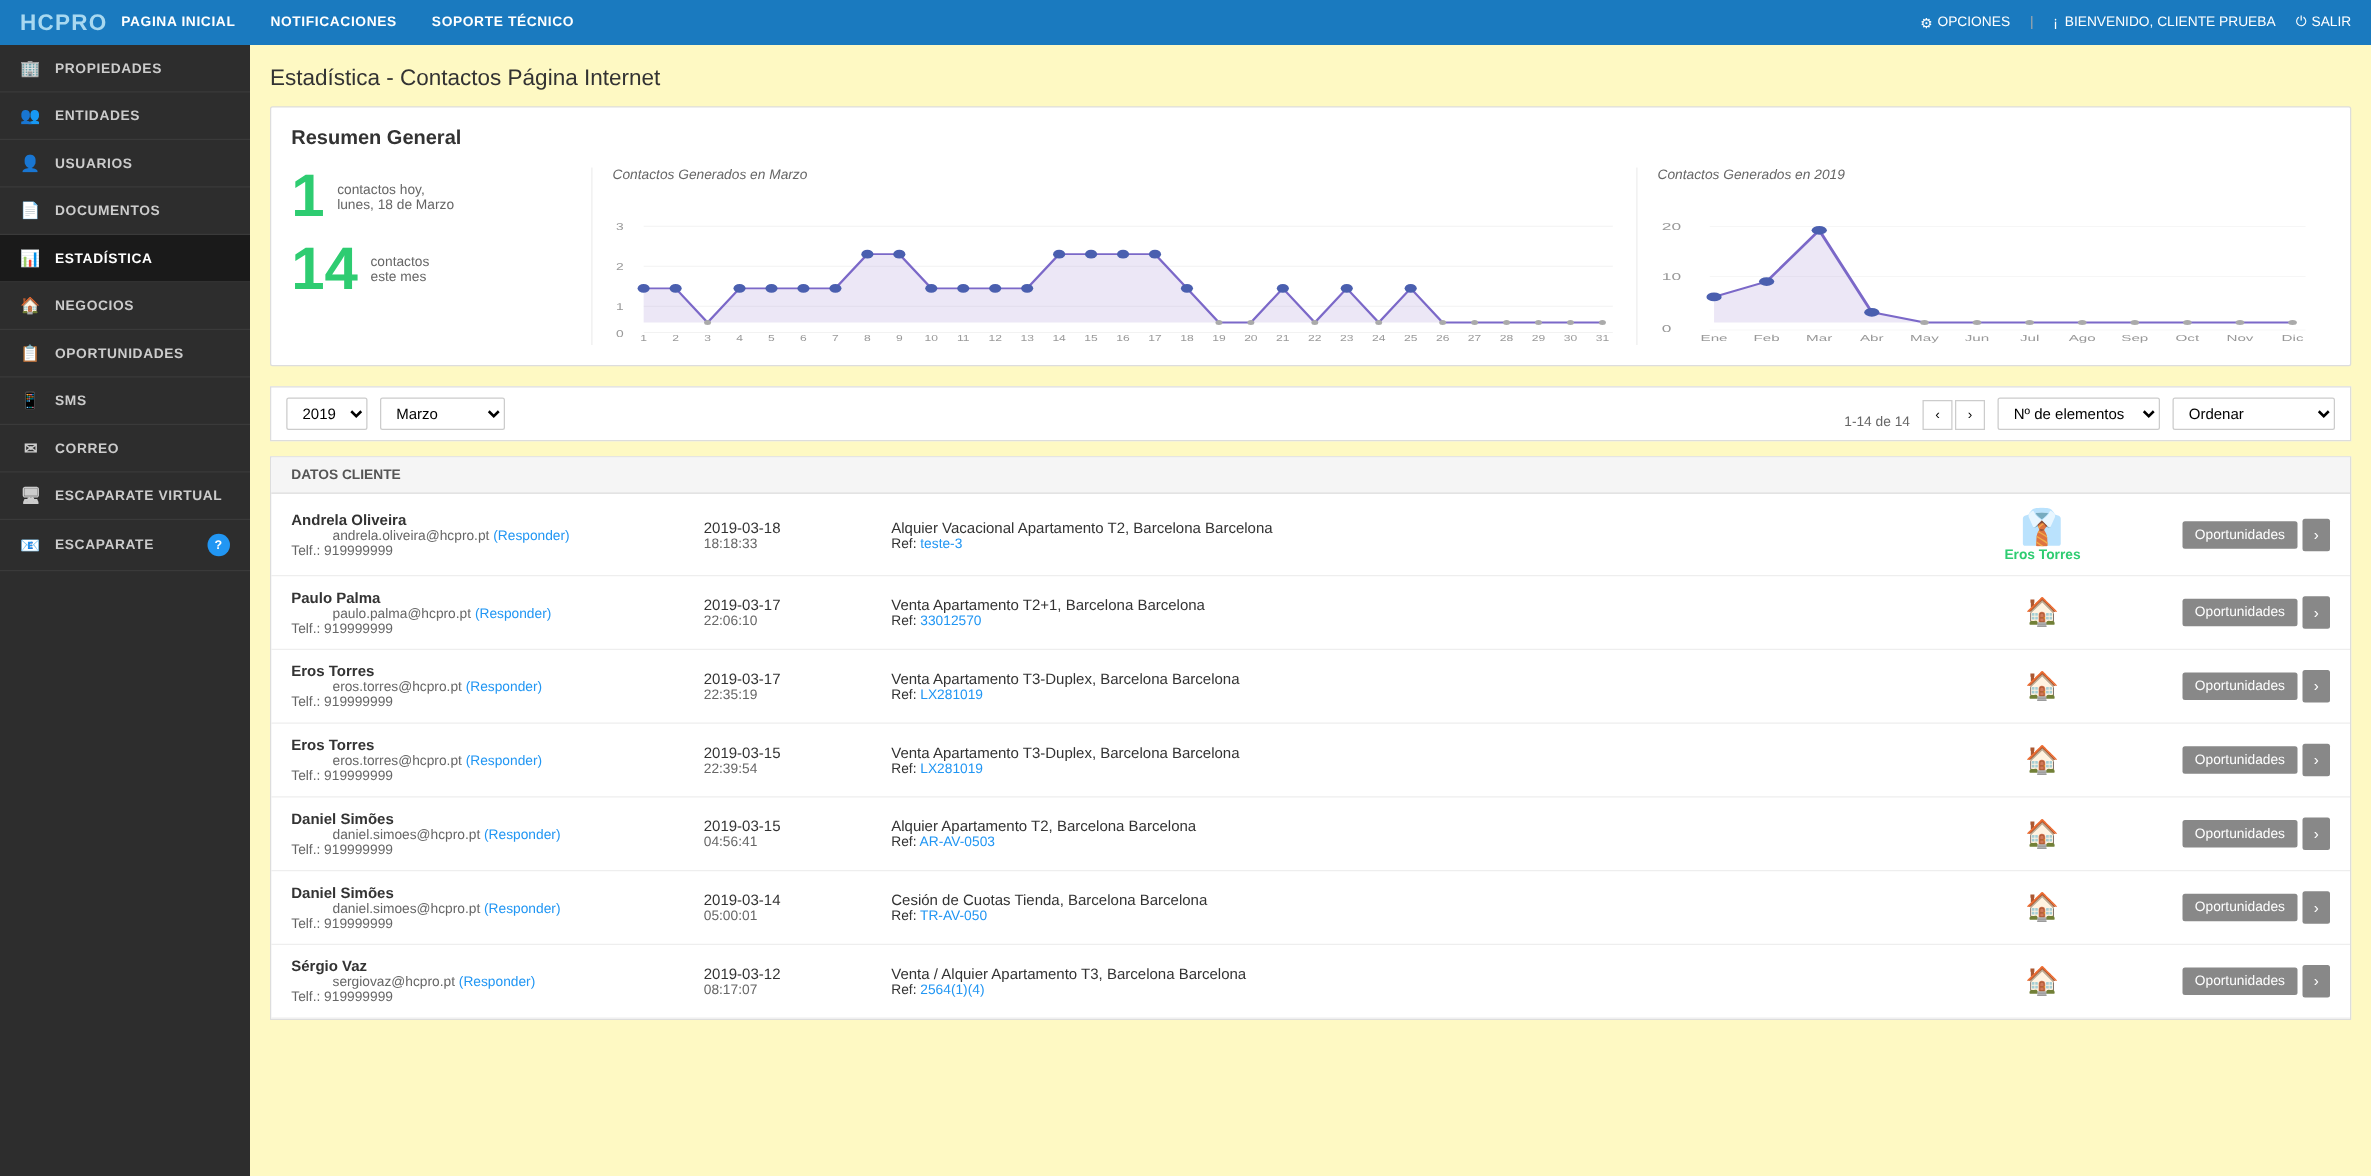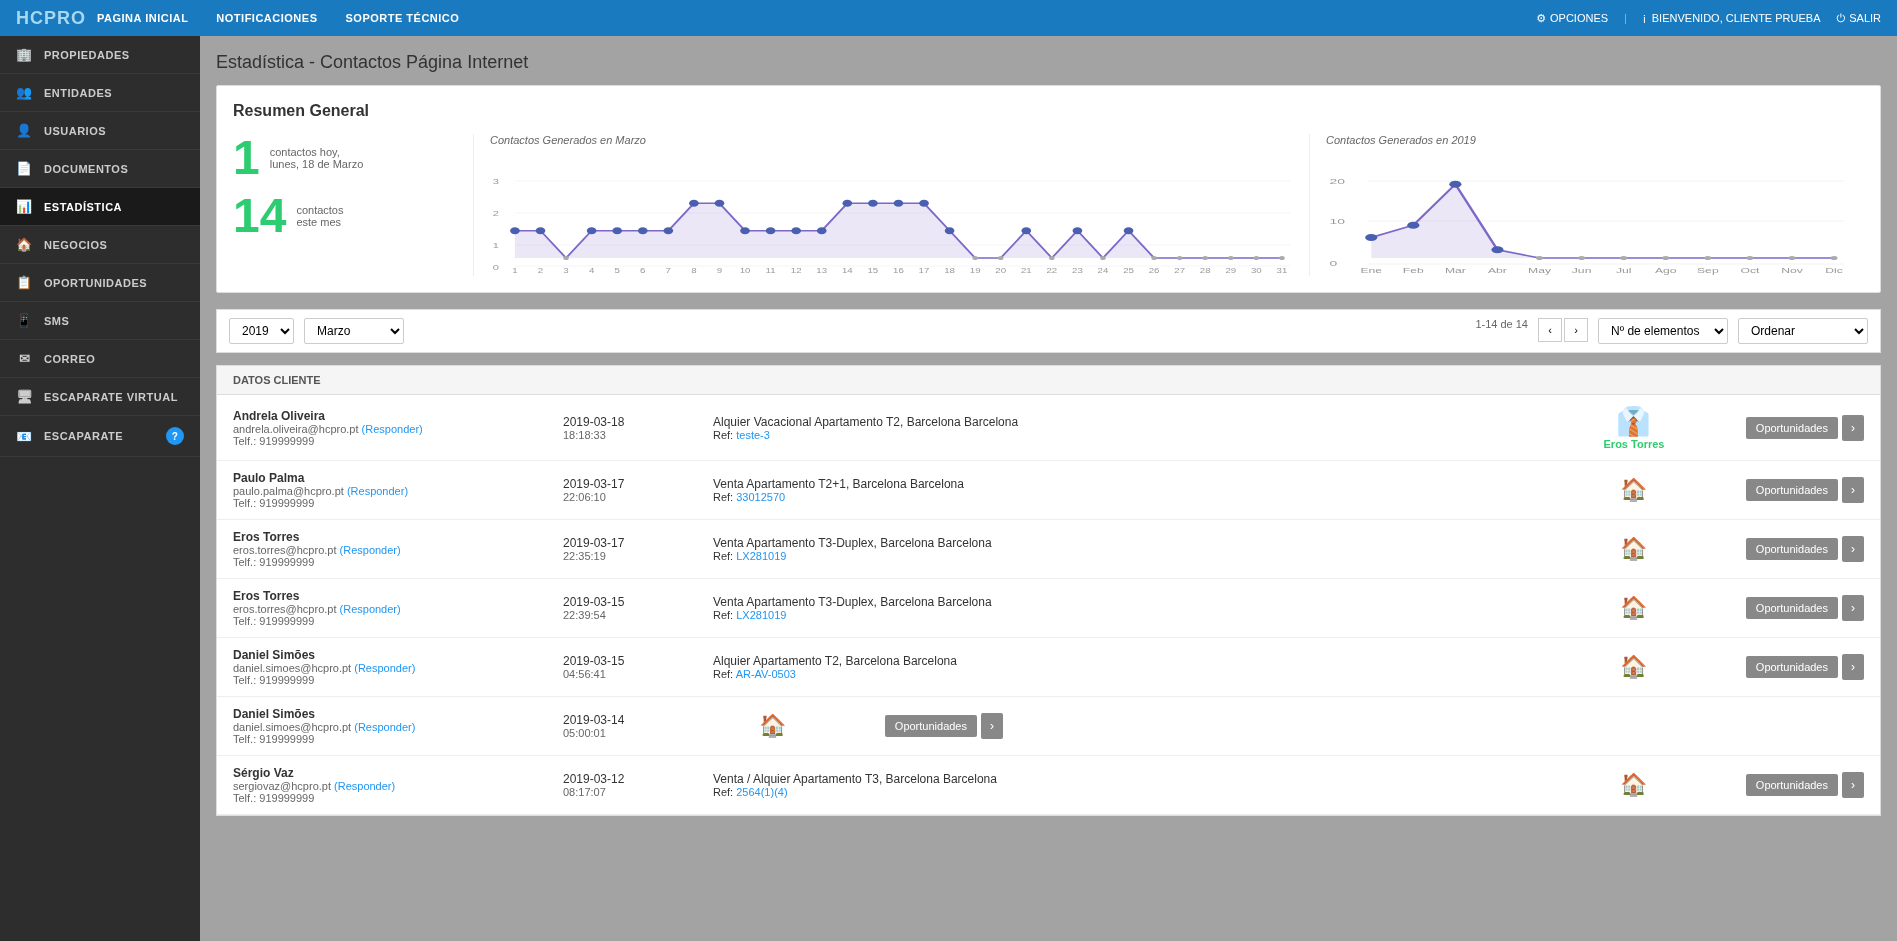--- a/index.html
+++ b/index.html
@@ -78,21 +78,21 @@
       justify-content: center;
       font-size: 10px;
     }
 
     
     .main-content {
       margin-top: 36px;
       margin-left: 200px;
       padding: 16px;
       min-height: calc(100vh - 36px);
-      background: #a3a3a3;
+      background: #fef9c3;
     }
 
     .page-title {
       font-size: 18px;
       font-weight: normal;
       color: #333;
       margin-bottom: 12px;
     }
 
     
@@ -153,21 +153,21 @@
       position: relative;
     }
     .chart-container svg {
       width: 100%;
       height: 100%;
     }
 
     
     .filters-row {
       display: flex;
-      align-items: flex-start;
+      align-items: flex-end;
       gap: 10px;
       margin-bottom: 12px;
       background: white;
       padding: 8px 12px;
       border: 1px solid #ddd;
     }
     .filters-row select {
       padding: 4px 8px;
       border: 1px solid #ccc;
       border-radius: 2px;
@@ -216,21 +216,21 @@
       border-bottom: 1px solid #eee;
       gap: 10px;
     }
     .col-client { width: 320px; }
     .col-date { width: 140px; }
     .col-property { flex: 1; }
     .col-agent { width: 120px; text-align: center; }
     .col-action { width: 160px; display: flex; align-items: center; gap: 4px; justify-content: flex-end; }
 
     .client-name { font-weight: bold; font-size: 12px; color: #333; }
-    .client-email { font-size: 11px; color: #666; }
+    .client-email { font-size: 11px; color: #666; margin-left: 33px; }
     .client-email a { color: #2196F3; text-decoration: none; }
     .client-phone { font-size: 11px; color: #666; }
 
     .date-val { font-size: 12px; color: #333; }
     .time-val { font-size: 11px; color: #666; }
 
     .prop-type { font-size: 12px; color: #333; }
     .prop-ref { font-size: 11px; }
     .prop-ref a { color: #2196F3; text-decoration: none; }
 
@@ -640,20 +640,24 @@
     <div class="table-row">
       <div class="col-client">
         <div class="client-name">Daniel Simões</div>
         <div class="client-email">daniel.simoes@hcpro.pt <a href="#">(Responder)</a></div>
         <div class="client-phone">Telf.: 919999999</div>
       </div>
       <div class="col-date">
         <div class="date-val">2019-03-14</div>
         <div class="time-val">05:00:01</div>
       </div>
+      <div class="col-property">
+        <div class="prop-type">Cesión de Cuotas Tienda, Barcelona Barcelona</div>
+        <div class="prop-ref">Ref: <a href="#">TR-AV-050</a></div>
+      </div>
       <div class="col-agent">
         <div class="house-icon">🏠</div>
       </div>
       <div class="col-action">
         <button class="oportunidades-btn">Oportunidades</button>
         <button class="arrow-btn">›</button>
       </div>
     </div>
 
     <div class="table-row">

